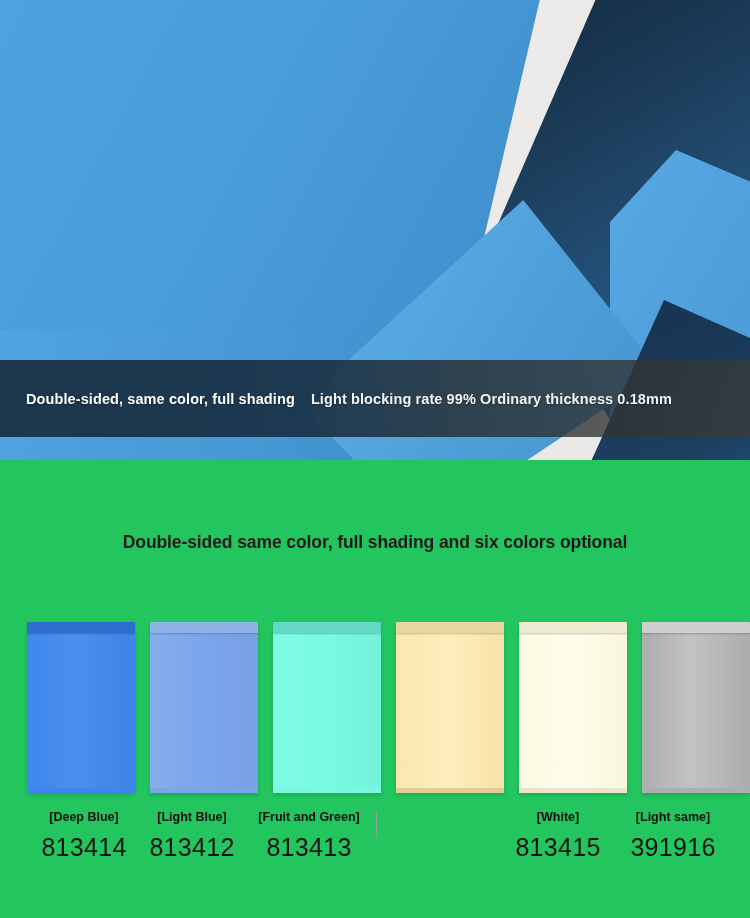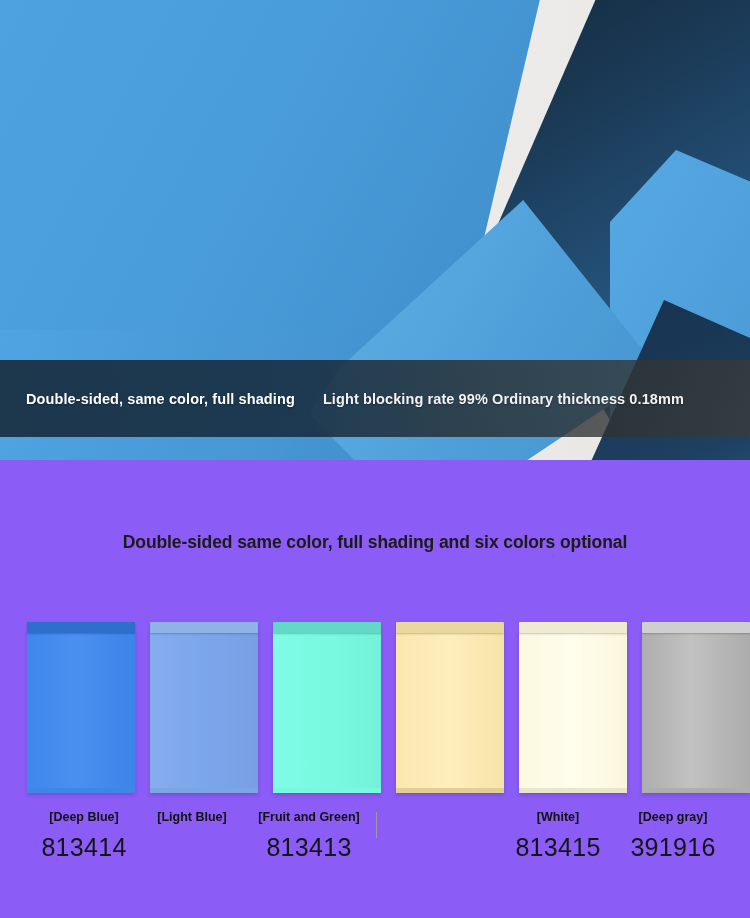--- a/index.html
+++ b/index.html
@@ -111,24 +111,24 @@
 
   .banner-text {
     color:#ffffff;
     font-size:14.5px;
     font-weight:bold;
     letter-spacing:0.1px;
     white-space:nowrap;
     text-shadow:0 1px 2px rgba(0,0,0,0.35);
   }
   .banner-left  { margin-left:26px; }
-  .banner-right { margin-left:28px; color:#f2f2f2; }
-
-  
-  .lower { position:relative; width:750px; height:458px; background:#8b5cf6; }
+  .banner-right { margin-left:16px; color:#f2f2f2; }
+
+  
+  .lower { position:relative; width:750px; height:458px; background:#22c55e; }
 
   .section-title {
     position:absolute;
     top:72px;
     width:750px;
     text-align:center;
     font-size:17.5px;
     font-weight:bold;
     color:#1b1b1b;
     letter-spacing:-0.1px;
@@ -279,30 +279,31 @@
         </div>
       </div>
 
     <div class="caption-row" id="caption-row">
         <div class="caption" style="left: 9px;">
           <div class="caption-name">[Deep Blue]</div>
           <div class="caption-code">813414</div>
         </div>
         <div class="caption" style="left: 117px;">
           <div class="caption-name">[Light Blue]</div>
+          <div class="caption-code">813412</div>
         </div>
         <div class="caption" style="left: 234px;">
           <div class="caption-name">[Fruit and Green]</div>
           <div class="caption-code">813413</div>
         </div>
         <div class="caption" style="left: 483px;">
           <div class="caption-name">[White]</div>
           <div class="caption-code">813415</div>
         </div>
         <div class="caption" style="left: 598px;">
-          <div class="caption-name">[Deep gray]</div>
+          <div class="caption-name">[Light same]</div>
           <div class="caption-code">391916</div>
         </div>
         <div class="caption-divider" style="left: 376px; top: 2px;"></div>
       </div>
 
   </div>
 </div>
 
 </body></html>

